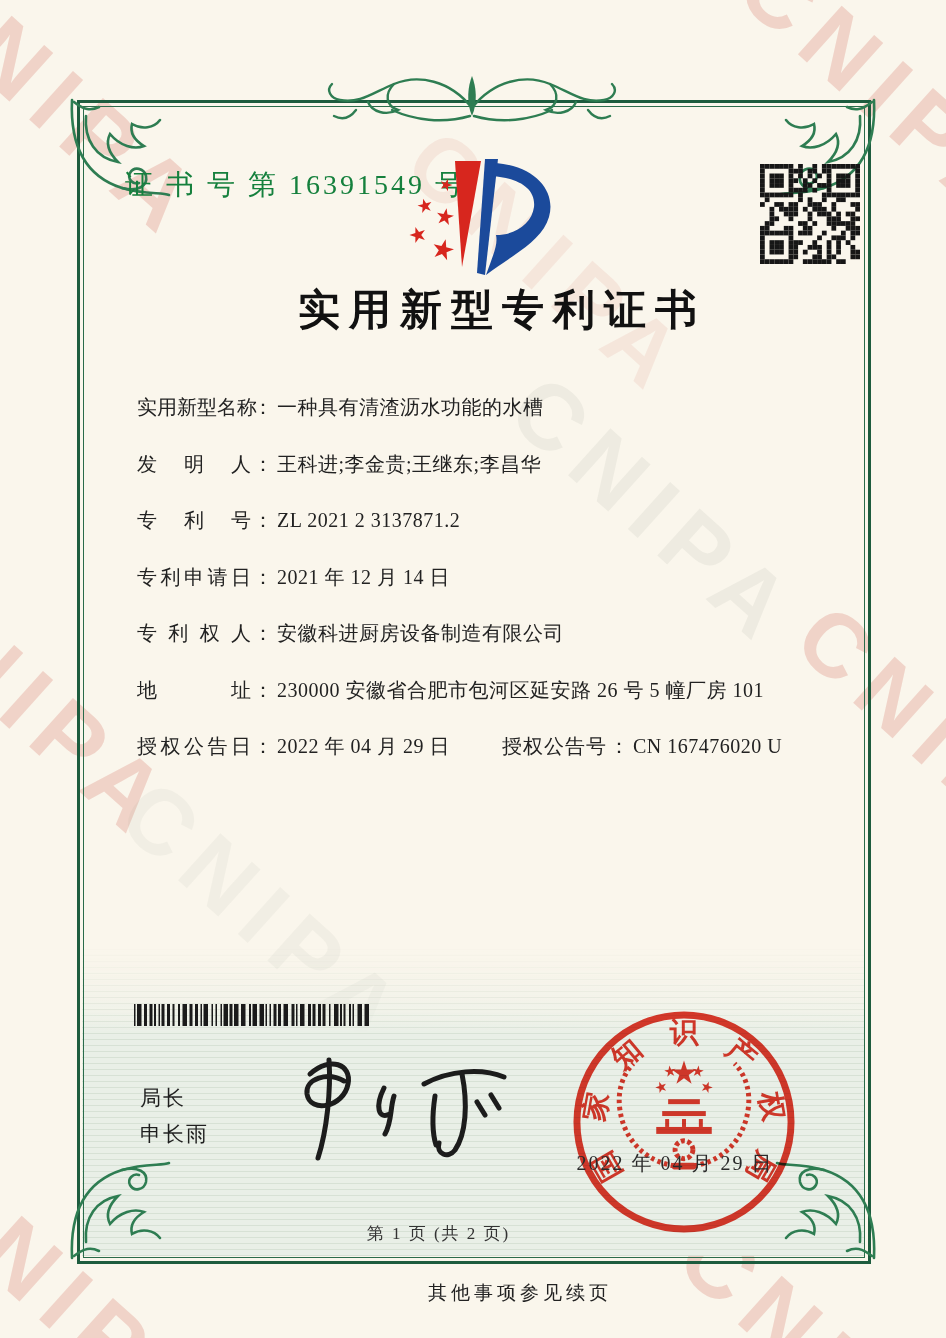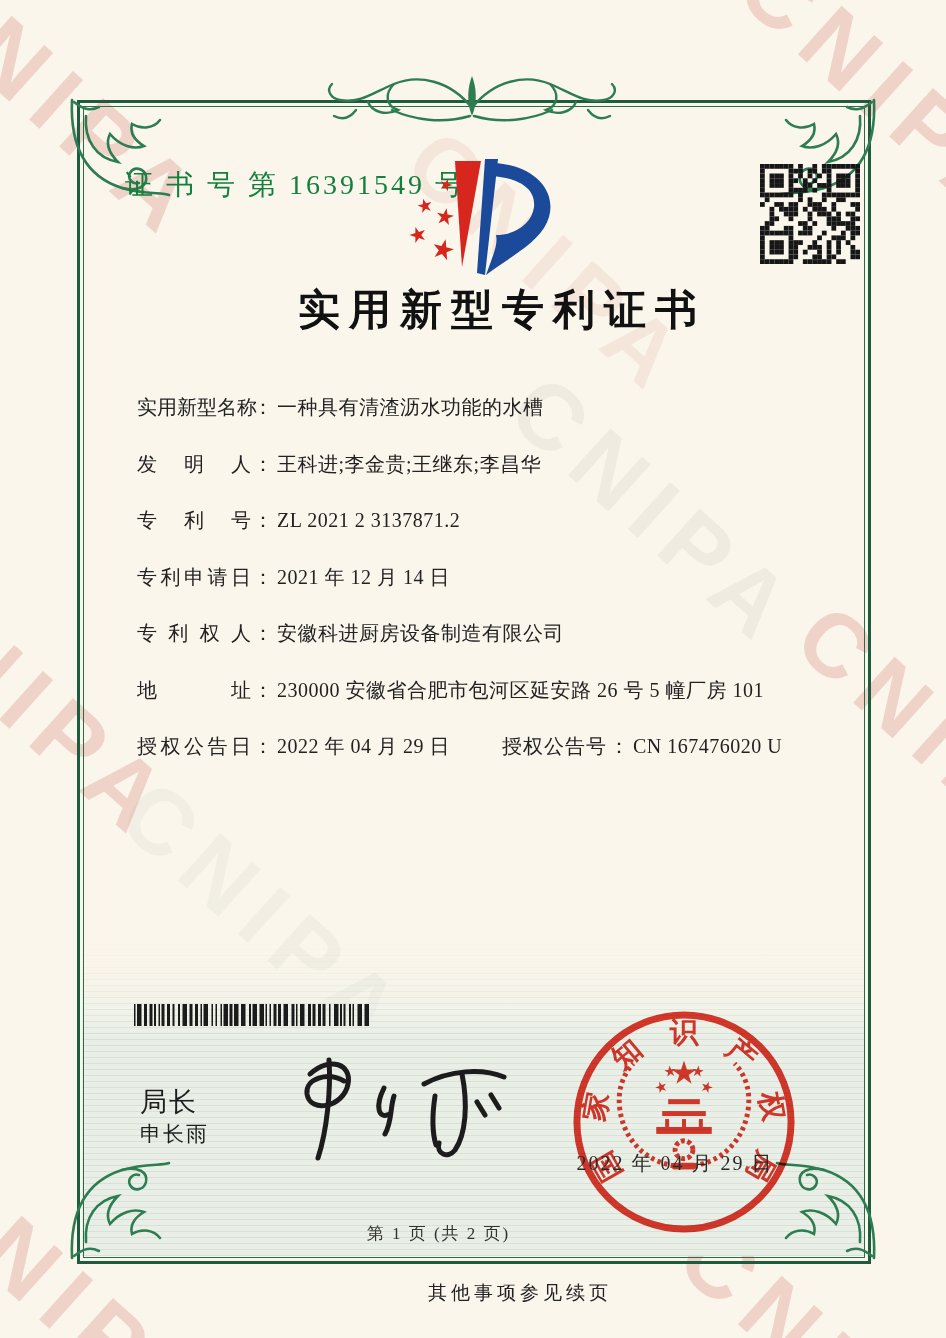--- a/index.html
+++ b/index.html
@@ -38,21 +38,21 @@
   .fvalue{letter-spacing:.5px;}
   .fpair2{margin-left:52px;}
   .fpair2 .flabel{width:auto;letter-spacing:1px;}
   
   .paras{position:absolute;left:137px;top:780px;width:676px;z-index:2;
          font-size:19.5px;line-height:34.5px;text-align:justify;color:#222;}
   .paras p{margin:0;text-indent:2em;}
   
   .barcode{position:absolute;left:134px;top:1004px;width:240px;height:22px;z-index:2;}
   .barcode svg{width:100%;height:100%;fill:#1b1b1b;}
-  .signer-title{position:absolute;left:140px;top:1084px;font-size:27px;letter-spacing:2px;z-index:3;}
+  .signer-title{position:absolute;left:140px;top:1084px;font-size:21px;letter-spacing:2px;z-index:3;}
   .signer-name{position:absolute;left:140px;top:1120px;font-size:21px;letter-spacing:2px;z-index:3;}
   .signature{position:absolute;left:272px;top:1050px;z-index:3;}
   .seal{position:absolute;left:570px;top:1008px;z-index:3;opacity:.93;mix-blend-mode:multiply;}
   .seal-date{position:absolute;left:575px;top:1150px;width:200px;text-align:center;z-index:4;
              font-size:20px;letter-spacing:2px;color:#2a2a2a;}
   .page-info{position:absolute;left:77px;top:1222px;width:723px;text-align:center;z-index:2;
              font-size:17px;letter-spacing:2px;color:#333;}
   .cont-note{position:absolute;left:0;top:1280px;width:946px;text-align:center;z-index:2;
              font-size:19px;letter-spacing:4px;color:#222;padding-left:47px;}
   

